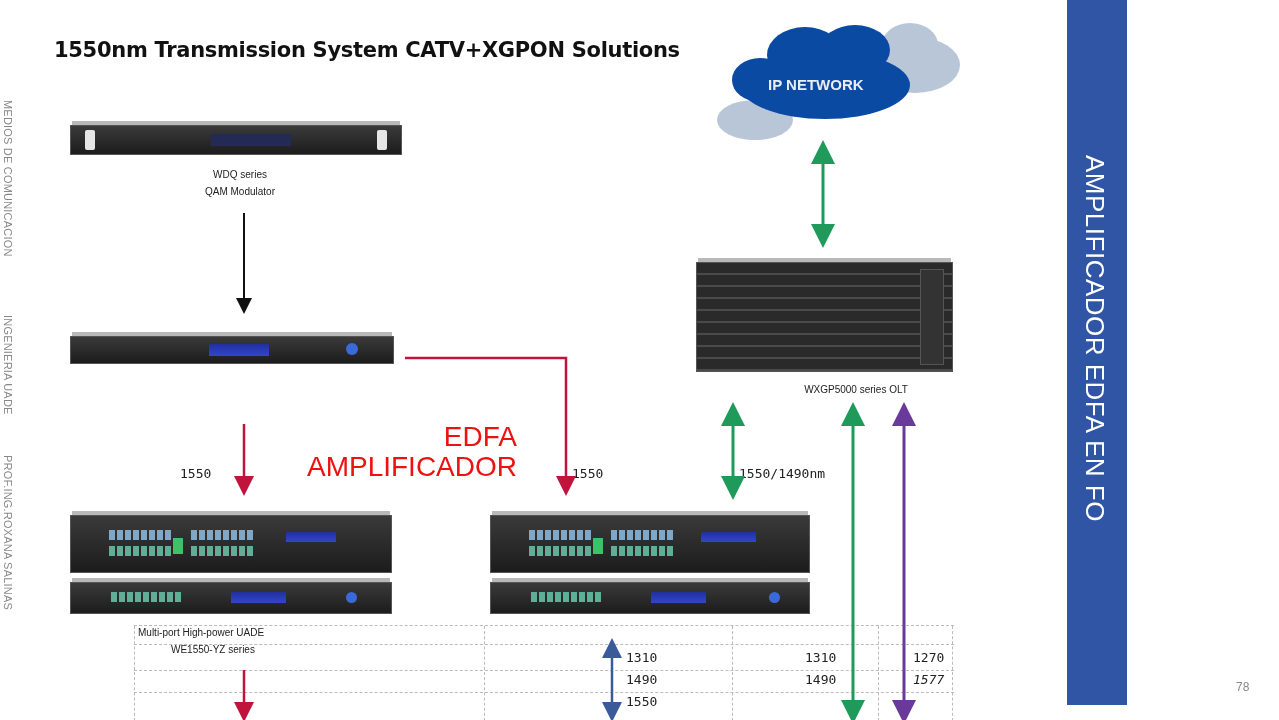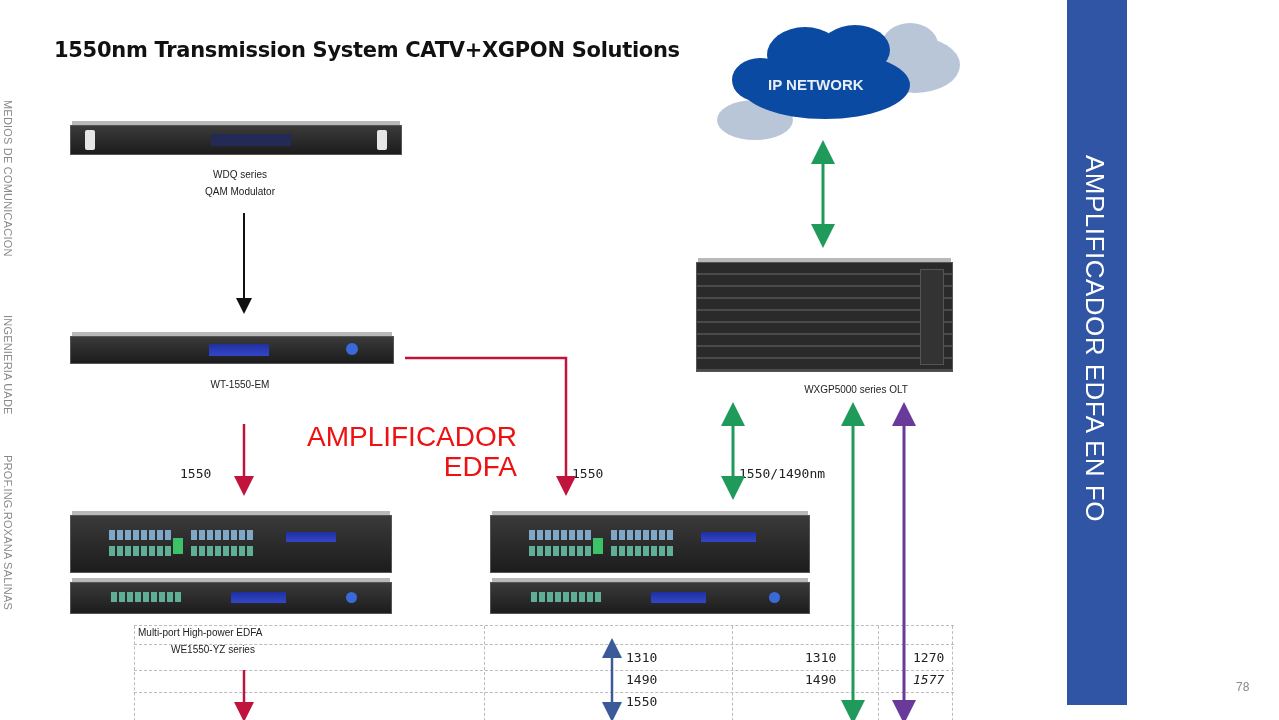--- a/index.html
+++ b/index.html
@@ -49,21 +49,20 @@
 <div class="abs label" style="left:140px;top:166px;width:200px;">
   <div>WDQ series</div>
   <div>QAM Modulator</div>
 </div>
 
 <div class="abs rack" style="left:70px;top:336px;width:322px;height:26px;">
   <div class="lcd" style="left:138px;top:7px;width:60px;height:12px;"></div>
   <div class="abs" style="left:275px;top:6px;width:12px;height:12px;border-radius:50%;background:#3a6ad8"></div>
 </div>
 <div class="abs label" style="left:90px;top:376px;width:300px;">
-  <div>WT-1550-EM</div>
 </div>
 
 <div class="abs rack" style="left:70px;top:515px;width:320px;height:56px;">
   <div class="ports blue" style="left:38px;top:14px">
       <i></i>
       <i></i>
       <i></i>
       <i></i>
       <i></i>
       <i></i>
@@ -189,40 +188,40 @@
   <ellipse cx="195" cy="30" rx="28" ry="22" fill="#b9c6d8"></ellipse>
   <ellipse cx="40" cy="105" rx="38" ry="20" fill="#b9c6d8"></ellipse>
   <ellipse cx="110" cy="70" rx="85" ry="34" fill="#0b4aa2"></ellipse>
   <ellipse cx="90" cy="40" rx="38" ry="28" fill="#0b4aa2"></ellipse>
   <ellipse cx="140" cy="35" rx="35" ry="25" fill="#0b4aa2"></ellipse>
   <ellipse cx="45" cy="65" rx="28" ry="22" fill="#0b4aa2"></ellipse>
 </svg>
 <div class="abs" style="left:768px;top:76px;color:#e8eef8;font-weight:bold;font-size:15px;white-space:nowrap;">IP NETWORK</div>
 
 <div class="abs red-label" style="left:300px;top:422px;width:217px;">
+  <div>EDFA</div>
   <div>AMPLIFICADOR</div>
-  <div>EDFA</div>
 </div>
 
 <div class="abs mono" style="left:180px;top:466px;">1550</div>
 <div class="abs mono" style="left:572px;top:466px;">1550</div>
 <div class="abs mono" style="left:739px;top:466px;">1550/1490nm</div>
 
 <div class="abs grid">
   <div class="hl" style="top:18px"></div>
   <div class="hl" style="top:44px"></div>
   <div class="hl" style="top:66px"></div>
   <div class="vl" style="left:0"></div>
   <div class="vl" style="left:350px"></div>
   <div class="vl" style="left:598px"></div>
   <div class="vl" style="left:744px"></div>
   <div class="vl" style="left:818px"></div>
 </div>
 <div class="abs label" style="left:138px;top:624px;text-align:left;">
-  <div>Multi-port High-power EDFA</div>
+  <div>Multi-port High-power UADE</div>
   <div style="padding-left:33px">WE1550-YZ series</div>
 </div>
 
 <div class="abs mono" style="left:626px;top:650px;">1310</div>
 <div class="abs mono" style="left:626px;top:672px;">1490</div>
 <div class="abs mono" style="left:626px;top:694px;">1550</div>
 <div class="abs mono" style="left:805px;top:650px;">1310</div>
 <div class="abs mono" style="left:805px;top:672px;">1490</div>
 <div class="abs mono" style="left:913px;top:650px;">1270</div>
 <div class="abs mono" style="left:913px;top:672px;font-style:italic;">1577</div>

